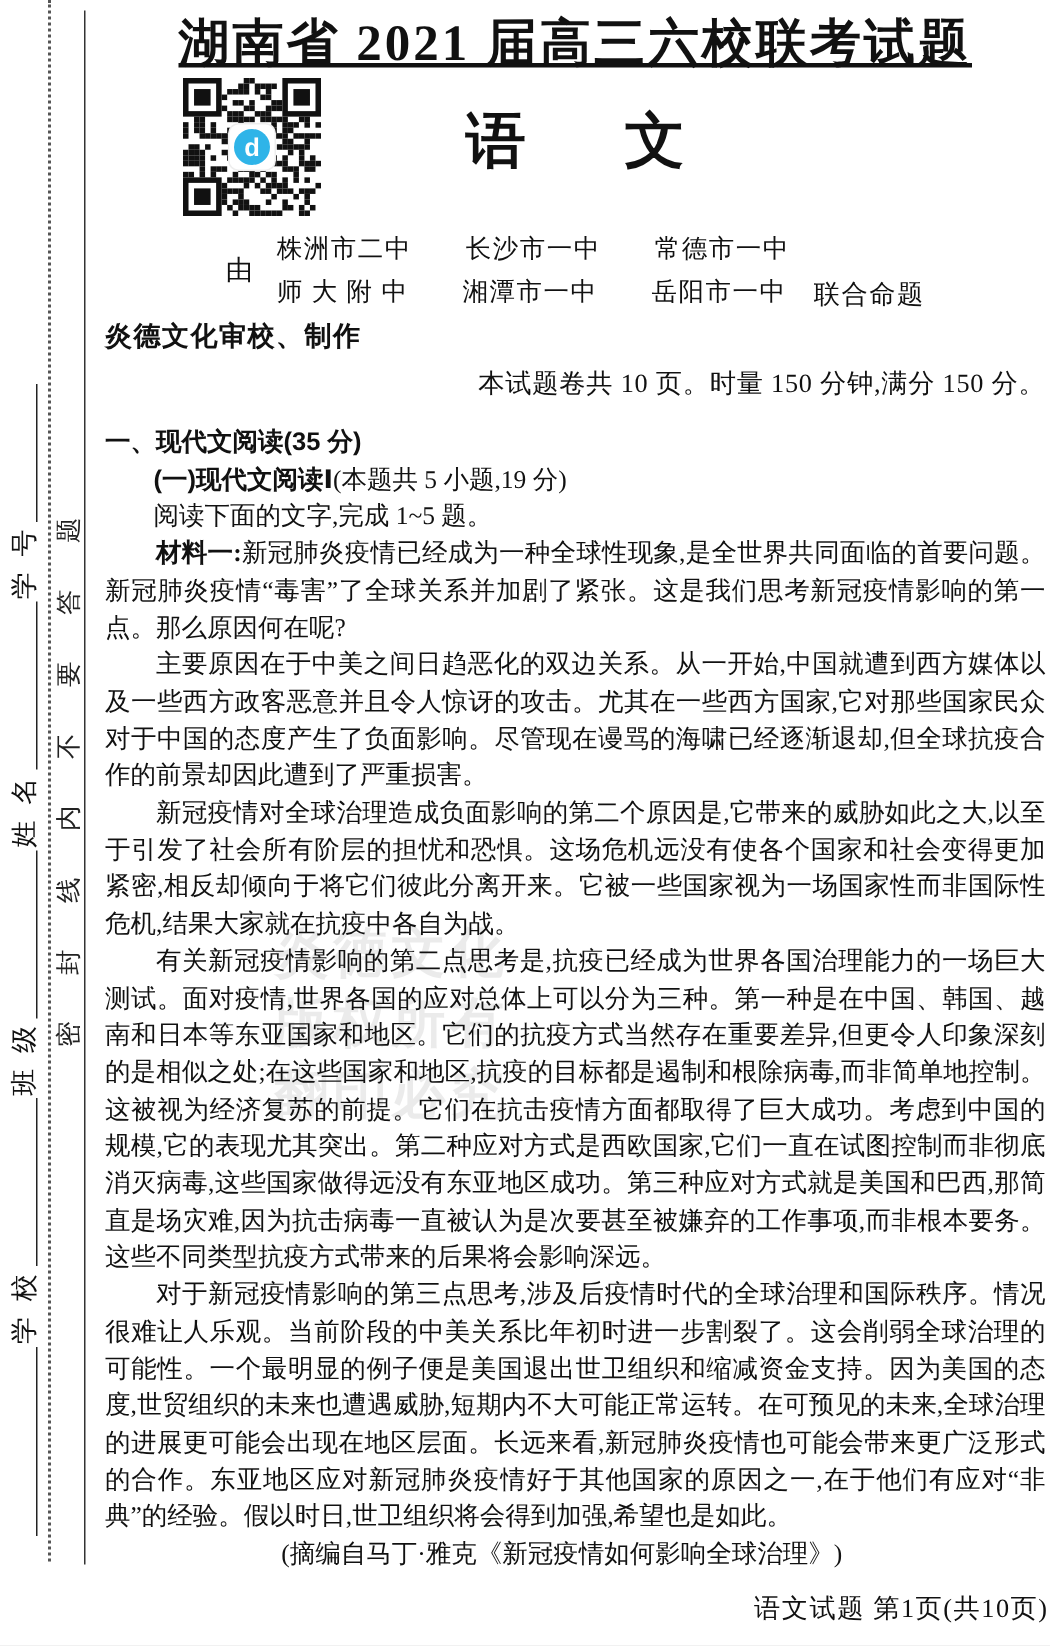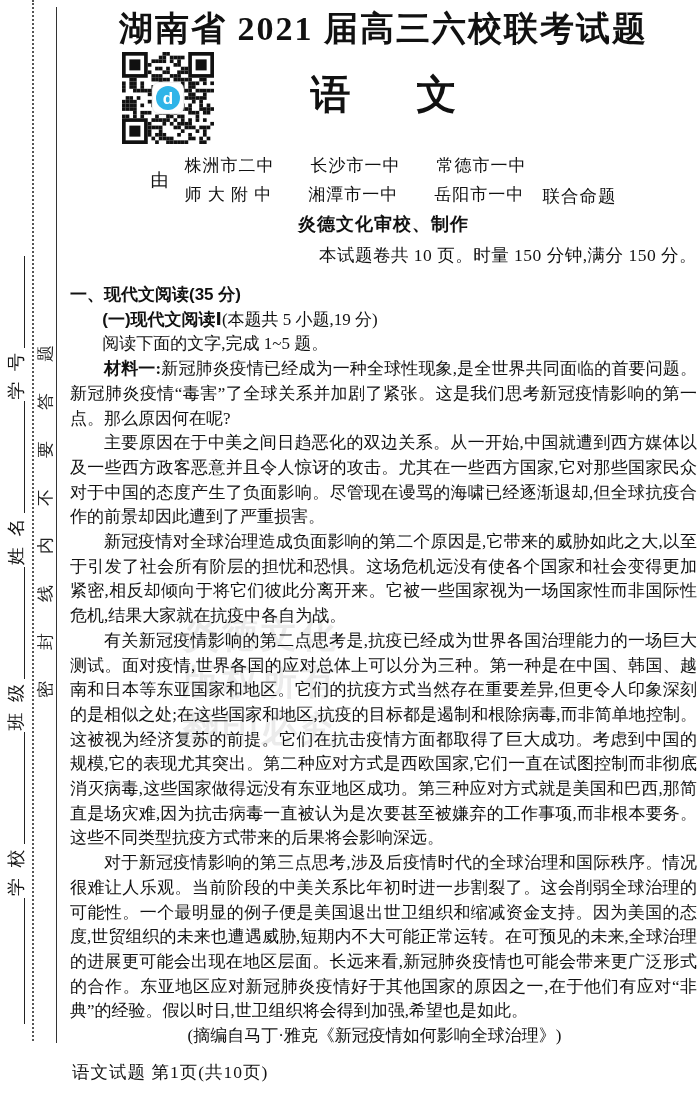--- a/index.html
+++ b/index.html
@@ -43,20 +43,21 @@
     left:36px;top:698px;
     font-size:17px;letter-spacing:31px;line-height:20px;color:#222;
   }
 
   
   .exam-title{
     position:absolute;left:70px;top:6px;width:627px;
     margin:0;text-align:center;
     font-size:34px;font-weight:600;letter-spacing:2px;
     font-family:"Liberation Serif","DejaVu Serif",serif;
+    text-decoration:underline;
   }
   .qr{
     position:absolute;left:122px;top:52px;width:92px;height:92px;
   }
   .qr svg{display:block;}
   .qr-logo{
     position:absolute;left:31px;top:31px;width:30px;height:30px;
     background:#fff;border-radius:6px;
     box-shadow:0 0 0 1px #eee;
     display:flex;align-items:center;justify-content:center;
@@ -78,21 +79,21 @@
     position:absolute;left:70px;top:151px;width:627px;
     display:flex;justify-content:center;align-items:center;gap:16px;
     font-size:17px;
   }
   .org-prefix{font-size:18px;}
   .org-rows{display:flex;flex-direction:column;gap:6px;}
   .org-row{display:flex;gap:36px;letter-spacing:1px;}
   .org-suffix{font-size:17.5px;letter-spacing:1px;margin-top:33px;}
   .producer{
     position:absolute;left:70px;top:212px;width:627px;
-    text-align:center;font-size:18px;font-weight:bold;
+    font-size:18px;font-weight:bold;
     font-family:"Liberation Sans","DejaVu Sans",sans-serif;
     letter-spacing:1px;
   }
   .paper-info{
     position:absolute;left:70px;top:243px;width:627px;
     text-align:right;font-size:17.5px;letter-spacing:.5px;
   }
 
   
   .watermark{
@@ -113,21 +114,21 @@
     font-weight:bold;
     font-family:"Liberation Sans","DejaVu Sans",sans-serif;
   }
   .indent1{ text-indent:1.9em; }
   .para{ text-indent:2em; }
   .attribution{ text-align:center; padding-right:18px; text-indent:0; }
 
   
   .footer{
     position:absolute;left:72px;top:1060px;width:627px;
-    text-align:left;font-size:17.5px;letter-spacing:1px;
+    text-align:right;font-size:17.5px;letter-spacing:1px;
   }
 </style>
 </head>
 <body>
 
 <div class="page">
 
   <div class="rule-dotted"></div>
   <div class="rule-solid"></div>
 

